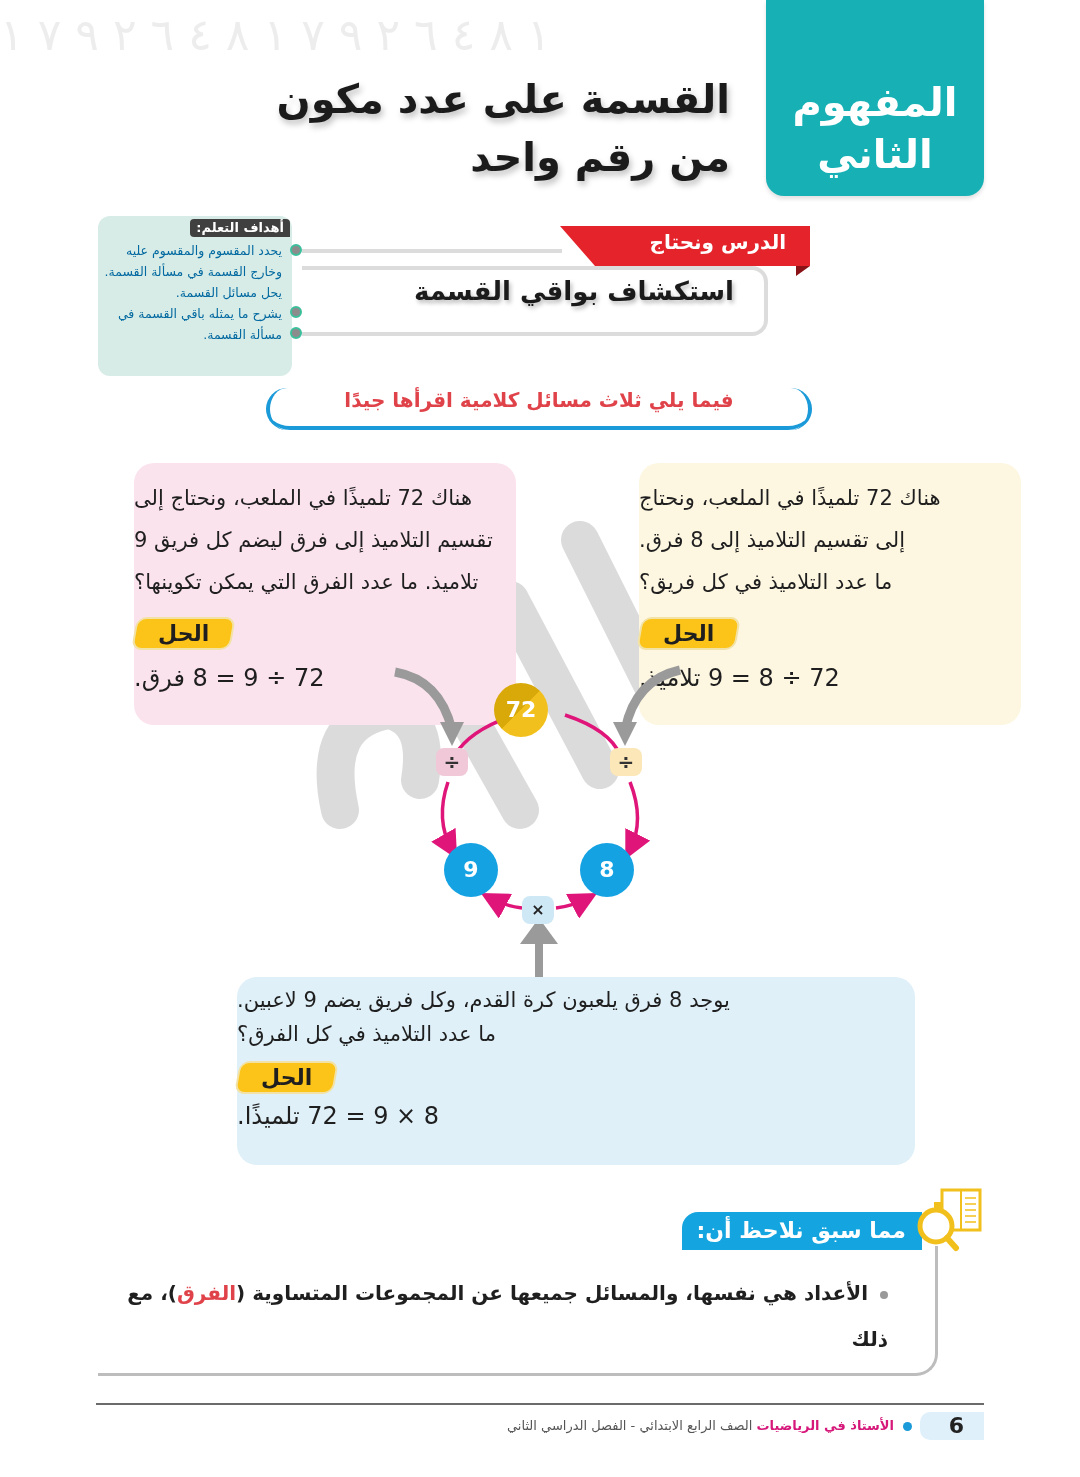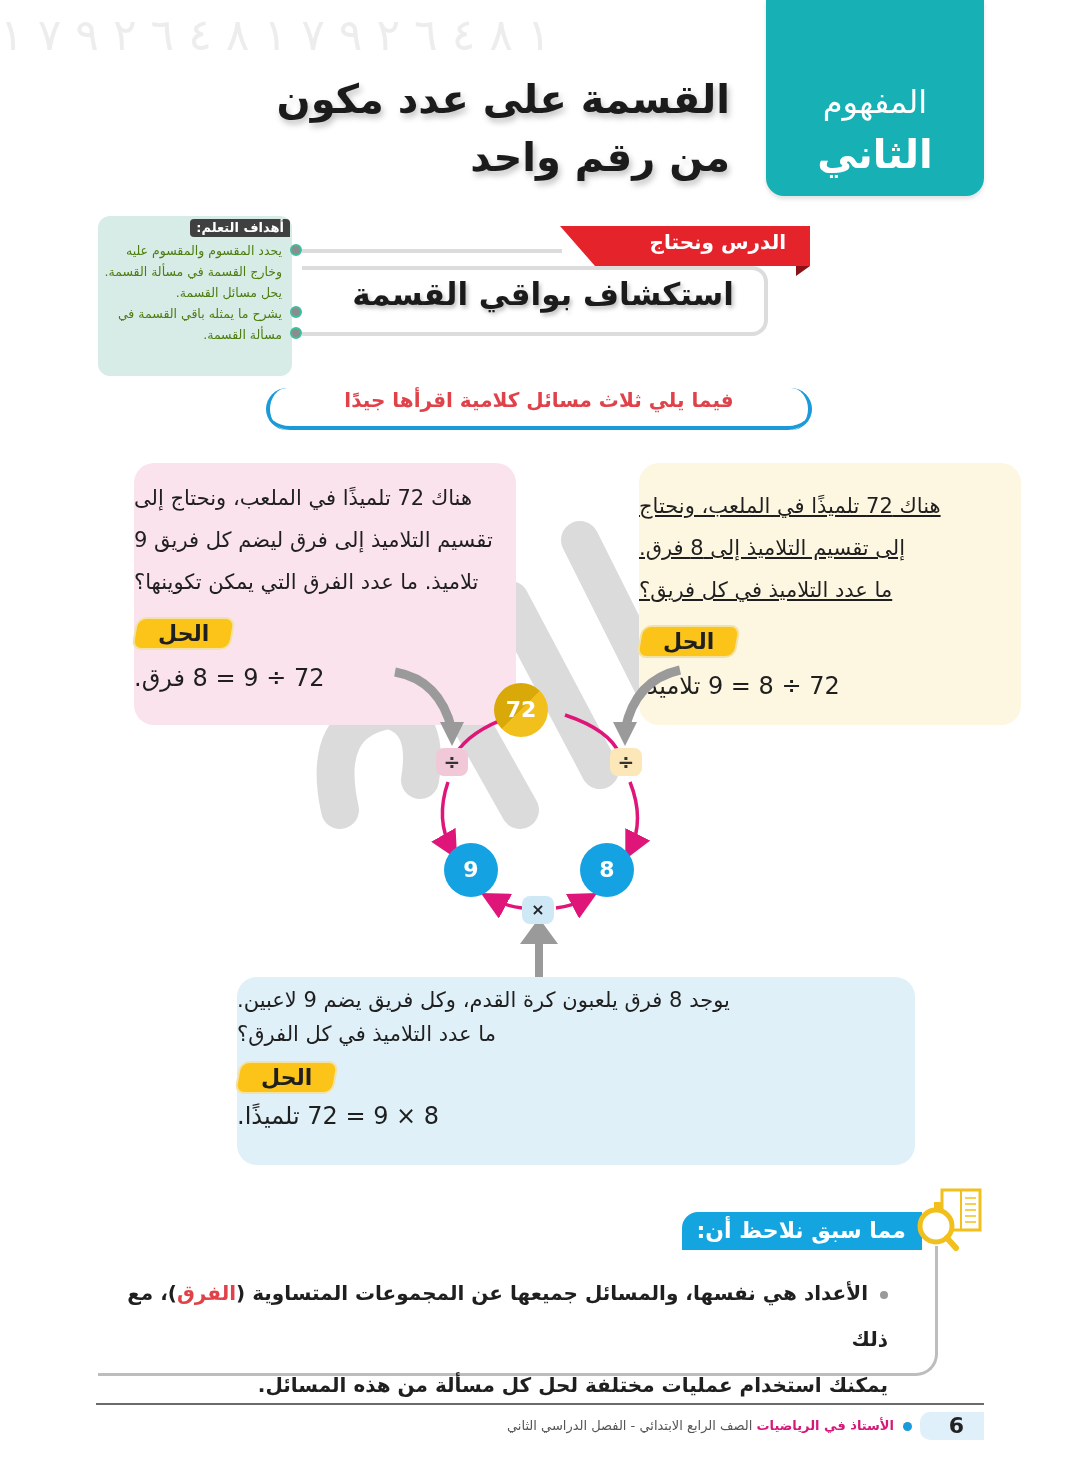--- a/index.html
+++ b/index.html
@@ -9,48 +9,48 @@
   .abs { position: absolute; }
 
   
   .bg-digits { left: 0; top: 0; width: 1080px; height: 80px; overflow: hidden;
     font-family: "DejaVu Sans", sans-serif; font-size: 44px; color: #ededed; letter-spacing: 22px;
     white-space: nowrap; line-height: 70px; }
 
   .concept-badge { left: 766px; top: 0; width: 218px; height: 196px; background: #17b1b5;
     border-radius: 0 0 18px 18px; color: #fff; text-align: center; direction: rtl;
     box-shadow: 0 3px 4px rgba(0,0,0,0.12); }
-  .concept-badge .l1 { position: absolute; top: 78px; left: 0; right: 0; font-size: 32px; font-weight: normal; line-height: 48px; }
+  .concept-badge .l1 { position: absolute; top: 78px; left: 0; right: 0; font-size: 40px; font-weight: bold; line-height: 48px; }
   .concept-badge .l2 { position: absolute; top: 130px; left: 0; right: 0; font-size: 40px; font-weight: bold; line-height: 48px; }
 
   .main-title { left: 190px; top: 70px; width: 540px; direction: rtl; text-align: right;
     font-size: 40px; font-weight: bold; color: #1b1b1b; line-height: 58px;
     text-shadow: 2px 4px 6px rgba(0,0,0,0.25); }
 
   
   .objectives { left: 98px; top: 216px; width: 194px; height: 160px; background: #d7ece6;
     border-radius: 12px; direction: rtl; }
   .objectives .tag { position: absolute; right: 2px; top: 3px; background: #404040; color: #fff;
     font-size: 13px; font-weight: bold; padding: 1px 6px; border-radius: 4px 4px 0 4px; line-height: 16px; }
   .objectives ul { list-style: none; position: absolute; right: 10px; top: 24px; width: 180px; }
-  .objectives li { font-size: 12.5px; line-height: 21px; color: #4d7c0f; position: relative; text-align: right; }
+  .objectives li { font-size: 12.5px; line-height: 21px; color: #0369a1; position: relative; text-align: right; }
   .obj-dot { position: absolute; width: 12px; height: 12px; border-radius: 50%; background: #8c8c8c;
     border: 2px solid #3cbf9c; }
 
   
   .lesson-tag { left: 560px; top: 226px; width: 250px; height: 40px; }
   .lesson-tag .fold { position: absolute; right: 0; top: 0; width: 250px; height: 40px; background: #e5232b;
     clip-path: polygon(0 0, 100% 0, 100% 100%, 14% 100%); }
   .lesson-tag .shadow { position: absolute; right: 0; top: 40px; width: 14px; height: 10px; background: #8a1116;
     clip-path: polygon(0 0, 100% 0, 0 100%); }
   .lesson-tag span { position: absolute; right: 24px; top: 4px; color: #fff; font-size: 20px; font-weight: bold; direction: rtl; }
 
   .lesson-box { left: 302px; top: 266px; width: 466px; height: 70px; border: 4px solid #dcdcdc; border-left: none;
     border-radius: 0 16px 16px 0; background: #fff; }
-  .lesson-box .title { position: absolute; right: 30px; top: 6px; font-size: 31px; font-weight: bold; direction: rtl;
+  .lesson-box .title { position: absolute; right: 30px; top: 6px; font-size: 26px; font-weight: bold; direction: rtl;
     color: #1b1b1b; text-shadow: 2px 3px 4px rgba(0,0,0,0.25); white-space: nowrap; }
   .connector { height: 4px; background: #dcdcdc; }
 
   
   .intro { left: 266px; top: 384px; width: 546px; height: 46px; border-bottom: 4px solid #1a9ad8;
     border-radius: 0 0 24px 24px; }
   .intro::before { content: ""; position: absolute; left: 0; top: 4px; width: 20px; height: 42px;
     border-left: 4px solid #1a9ad8; border-radius: 24px 0 0 24px; }
   .intro::after { content: ""; position: absolute; right: 0; top: 4px; width: 20px; height: 42px;
     border-right: 4px solid #1a9ad8; border-radius: 0 24px 24px 0; }
@@ -159,21 +159,21 @@
   <div style="padding-top:14px;">
     <div class="q">هناك 72 تلميذًا في الملعب، ونحتاج إلى</div>
     <div class="q">تقسيم التلاميذ إلى فرق ليضم كل فريق 9</div>
     <div class="q">تلاميذ. ما عدد الفرق التي يمكن تكوينها؟</div>
   </div>
   <div style="margin-top:14px;"><div class="sol-pill"><span>الحل</span></div></div>
   <div class="eq" style="margin-top:14px;">72 ÷ 9 = 8 فرق.</div>
 </div>
 
 <div class="abs card card-cream">
-  <div style="padding-top:22px;text-decoration:underline;">
+  <div style="padding-top:14px;">
     <div class="q">هناك 72 تلميذًا في الملعب، ونحتاج</div>
     <div class="q">إلى تقسيم التلاميذ إلى 8 فرق.</div>
     <div class="q">ما عدد التلاميذ في كل فريق؟</div>
   </div>
   <div style="margin-top:14px;"><div class="sol-pill"><span>الحل</span></div></div>
   <div class="eq" style="margin-top:14px;">72 ÷ 8 = 9 تلاميذ.</div>
 </div>
 
 <svg class="abs" style="left:380px; top:660px;" width="320" height="330" viewBox="0 0 320 330">
   <defs>
@@ -231,21 +231,20 @@
   </g>
   <rect x="22" y="16" width="8" height="12" fill="#f2c01d"></rect>
   <circle cx="24" cy="40" r="16" fill="#fff" stroke="#f2c01d" stroke-width="5"></circle>
   <line x1="35" y1="52" x2="44" y2="62" stroke="#f2c01d" stroke-width="6" stroke-linecap="round"></line>
 </svg>
 
 <div class="abs note-text">
   <div>
     <span class="bullet"></span><span>الأعداد هي نفسها، والمسائل جميعها عن المجموعات المتساوية (</span><span class="hl">الفرق</span><span>)، مع ذلك</span>
   </div>
-  <div>يمكنك استخدام عمليات مختلفة لحل كل مسألة من هذه المسائل.</div>
 </div>
 
 <div class="abs footer-line"></div>
 <div class="abs footer">
   <div class="page-num-bg"></div>
   <div class="page-num">6</div>
   <div class="footer-dot"></div>
   <div class="footer-text">
     <span class="brand">الأستاذ في الرياضيات</span>
     <span>الصف الرابع الابتدائي - الفصل الدراسي الثاني</span>

